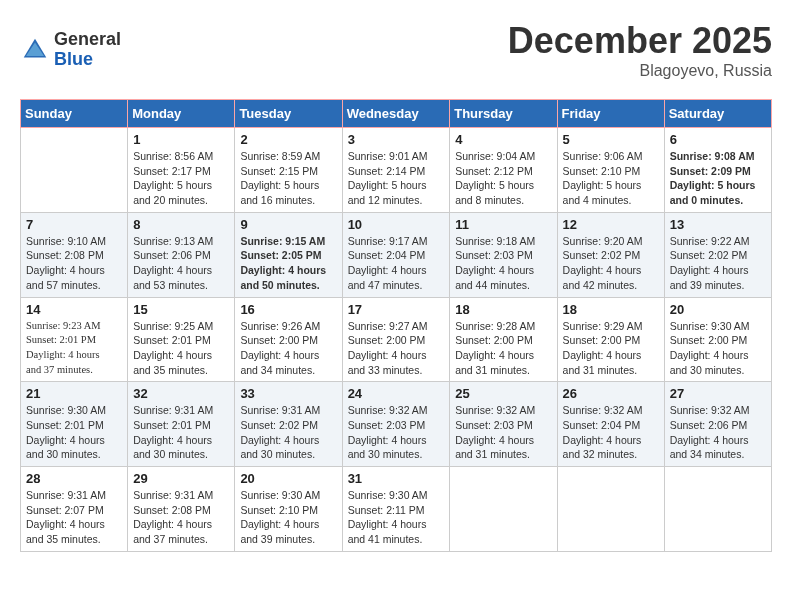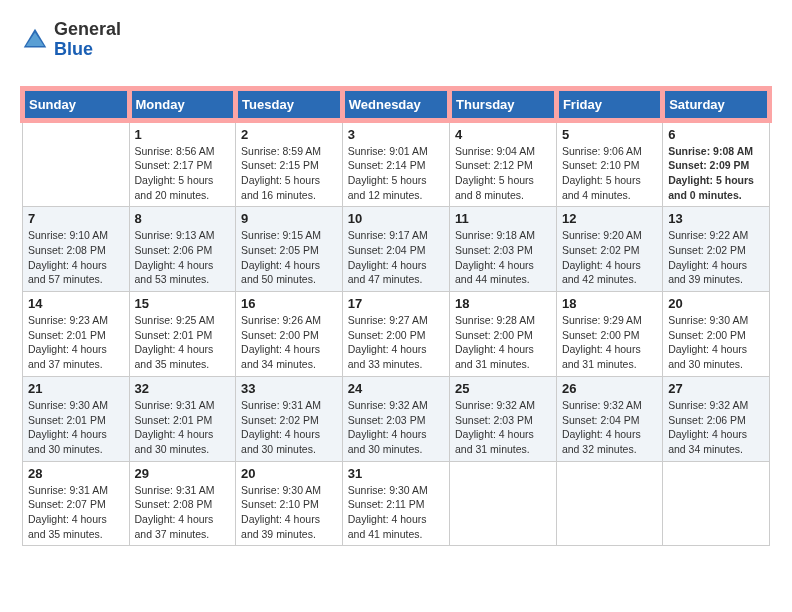--- a/index.html
+++ b/index.html
@@ -7,21 +7,21 @@
       font-family: Arial, sans-serif;
       background: #fff;
       width: 792px;
       min-height: 612px;
       padding: 20px;
     }
     .header {
       display: flex;
       justify-content: space-between;
       align-items: center;
-      margin-bottom: 26px;
+      margin-bottom: 19px;
     }
     .logo {
       display: flex;
       align-items: center;
       gap: 4px;
     }
     .logo-text {
       display: flex;
       flex-direction: column;
       line-height: 1.1;
@@ -47,21 +47,21 @@
       border-collapse: collapse;
       font-size: 11px;
     }
     .calendar th {
       background-color: #2a6bb5;
       color: #fff;
       padding: 6px 4px;
       text-align: left;
       font-size: 13px;
       font-weight: 600;
-      border: 5px solid #fca5a5;
+      border: 1px solid #fca5a5;
     }
     .calendar td {
       border: 1px solid #ccc;
       vertical-align: top;
       padding: 4px 5px;
       width: 108px;
       min-height: 80px;
     }
     .day-num {
       font-weight: bold;
@@ -91,20 +91,24 @@
   <div class="logo">
     <svg class="logo-icon" viewBox="0 0 40 40">
       <polygon points="20,5 35,30 5,30" fill="#2a6bb5"></polygon>
       <polygon points="20,10 32,28 8,28" fill="#5a9fd4"></polygon>
     </svg>
     <div class="logo-text">
       <span style="font-size:18px;font-weight:bold;color:#333;">General</span>
       <span style="font-size:18px;font-weight:bold;color:#1a5fb4;">Blue</span>
     </div>
   </div>
+  <div class="title-block">
+    <div class="month-title">December 2025</div>
+    <div class="location">Blagoyevo, Russia</div>
+  </div>
 </div>
 
 <table class="calendar">
   <thead>
     <tr>
     <th>Sunday</th>
         <th>Monday</th>
         <th>Tuesday</th>
         <th>Wednesday</th>
         <th>Thursday</th>
@@ -168,21 +172,21 @@
         </td>
         <td>
           <div class="day-num">8</div>
           <div class="day-info" style="white-space: pre-line;">Sunrise: 9:13 AM
 Sunset: 2:06 PM
 Daylight: 4 hours
 and 53 minutes.</div>
         </td>
         <td>
           <div class="day-num">9</div>
-          <div class="day-info" style="white-space: pre-line;">Sunrise: 9:15 AM
+          <div class="day-info" style="white-space: pre-line; font-weight: bold;">Sunrise: 9:15 AM
 Sunset: 2:05 PM
 Daylight: 4 hours
 and 50 minutes.</div>
         </td>
         <td>
           <div class="day-num">10</div>
           <div class="day-info" style="white-space: pre-line;">Sunrise: 9:17 AM
 Sunset: 2:04 PM
 Daylight: 4 hours
 and 47 minutes.</div>
@@ -205,21 +209,21 @@
           <div class="day-num">13</div>
           <div class="day-info" style="white-space: pre-line;">Sunrise: 9:22 AM
 Sunset: 2:02 PM
 Daylight: 4 hours
 and 39 minutes.</div>
         </td>
       </tr>
       <tr class="row-white">
         <td>
           <div class="day-num">14</div>
-          <div class="day-info" style="white-space: pre-line;">Sunrise: 9:23 AM
+          <div class="day-info" style="white-space: pre-line; font-family: Liberation Serif, serif;">Sunrise: 9:23 AM
 Sunset: 2:01 PM
 Daylight: 4 hours
 and 37 minutes.</div>
         </td>
         <td>
           <div class="day-num">15</div>
           <div class="day-info" style="white-space: pre-line;">Sunrise: 9:25 AM
 Sunset: 2:01 PM
 Daylight: 4 hours
 and 35 minutes.</div>

